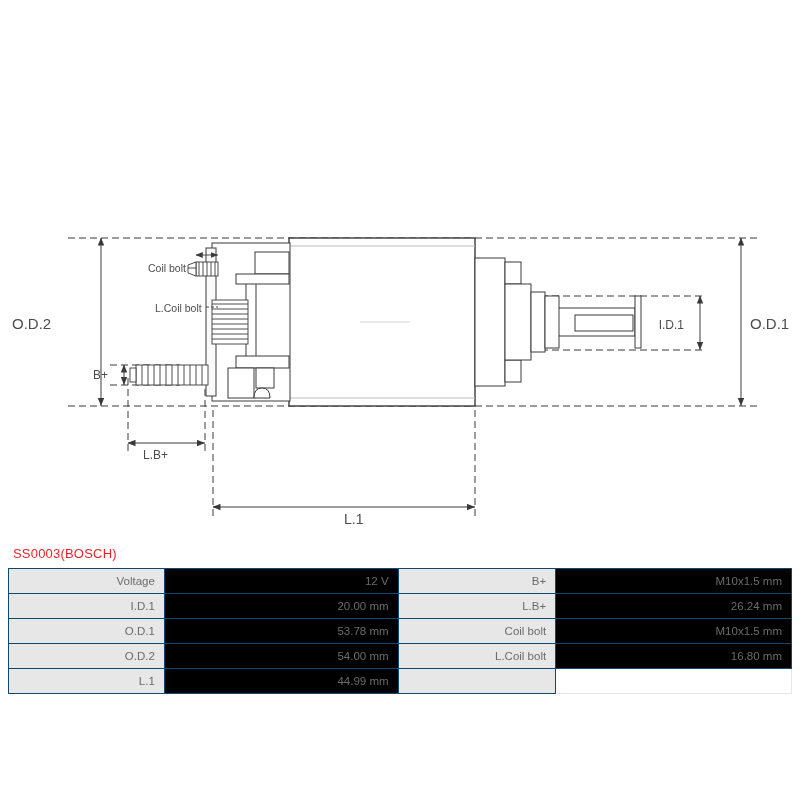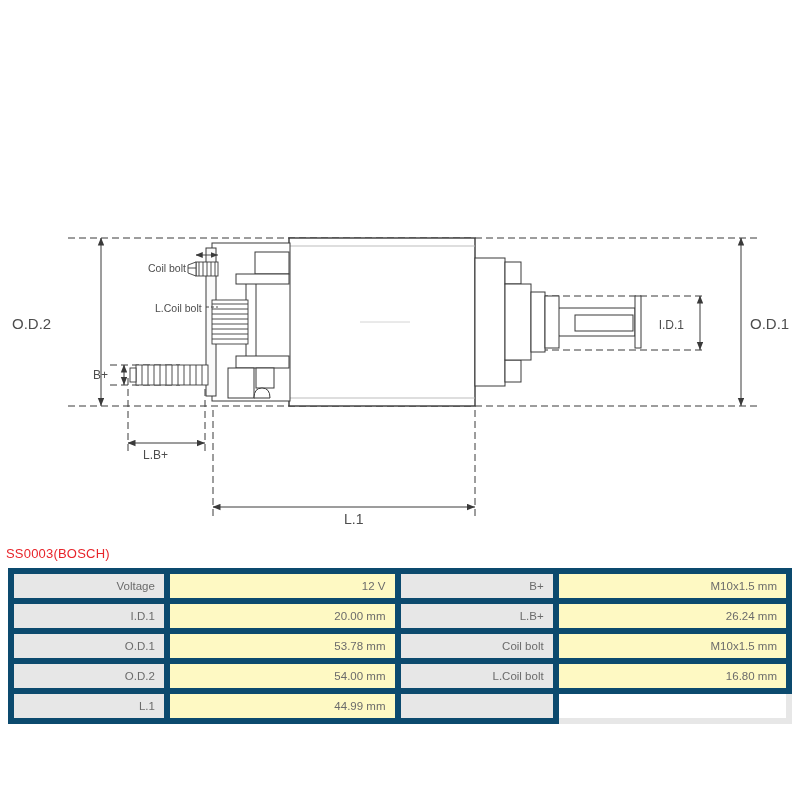--- a/index.html
+++ b/index.html
@@ -29,52 +29,52 @@
     width: 800px;
     height: 545px;
   }
   .drawing svg {
     display: block;
   }
 
   
   .part-title {
     position: absolute;
-    left: 6px;
+    left: 13px;
     top: 546px;
     font-size: 13px;
     color: #e8242a;
     font-family: "Liberation Sans", sans-serif;
     letter-spacing: 0.2px;
   }
 
   
   .spec-table {
     position: absolute;
     left: 8px;
     top: 568px;
     width: 784px;
     border-collapse: collapse;
     font-size: 11.5px;
     color: #6d6d6d;
   }
   .spec-table td {
     height: 24px;
     padding: 0 9px;
-    border: 6px solid #0c4a6e;
+    border: 1px solid #0c4a6e;
     white-space: nowrap;
   }
   .spec-table td.label {
     background: #e7e7e7;
     text-align: right;
     width: 152px;
     color: #6b6b6b;
   }
   .spec-table td.value {
-    background: #fef9c3;
+    background: #000000;
     text-align: right;
     width: 240px;
     color: #6b6b6b;
   }
   .spec-table td.blank-label {
     background: #e7e7e7;
   }
   .spec-table td.blank-value {
     background: #ffffff;
     border-color: #e7e7e7;

